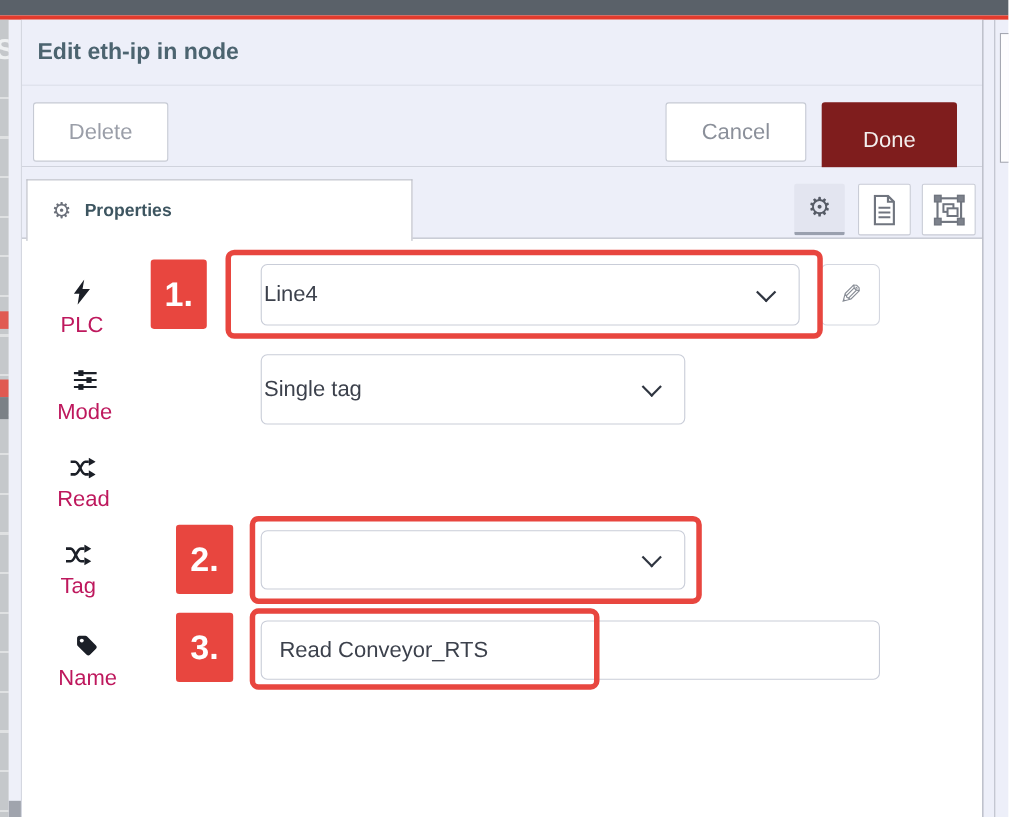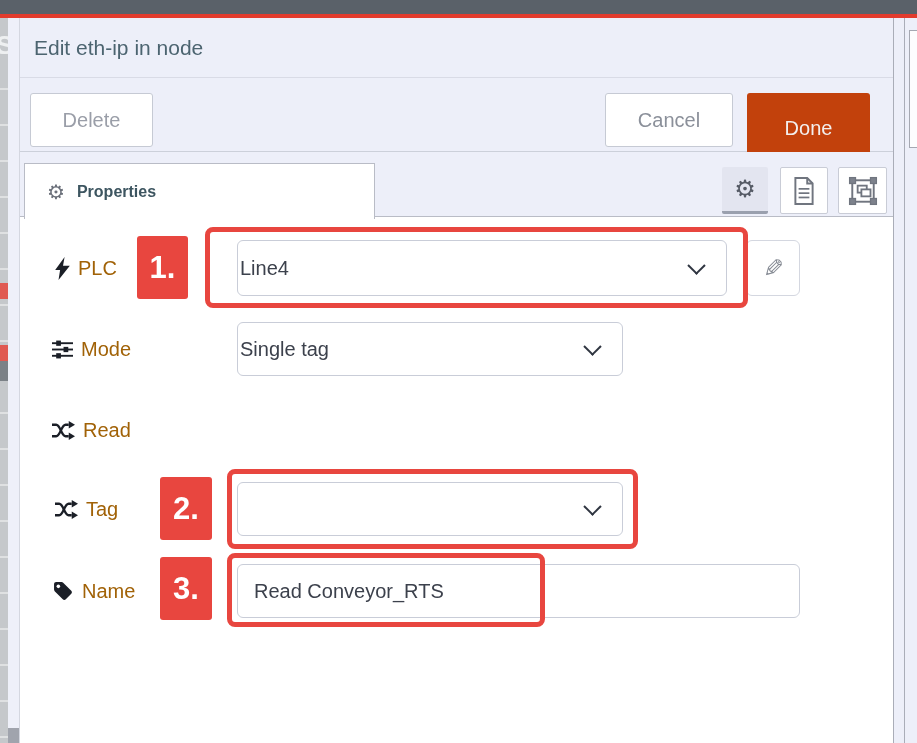--- a/index.html
+++ b/index.html
@@ -20,58 +20,58 @@
   .bg-red2 { position:absolute; left:0; top:327px; width:8px; height:16px; background:#e05a52; }
   .bg-dark { position:absolute; left:0; top:343px; width:8px; height:20px; background:#7b8187; }
   .bg-scroll { position:absolute; left:8px; top:18px; width:11px; height:725px; background:#eef0f9;
     border-right:1px solid #d4d7e0; }
   .bg-thumb { position:absolute; left:0; bottom:0; width:11px; height:15px; background:#a0a4ad; }
 
   
   .dialog { position:absolute; left:20px; top:18px; width:873px; height:725px; background:#fff; }
   .dlg-header { position:absolute; left:20px; top:18px; width:873px; height:60px; background:#edeff9;
     border-bottom:1px solid #d9dbe6; box-sizing:border-box; }
-  .dlg-title { position:absolute; left:14px; top:0; line-height:59px; font-size:21px; font-weight:normal; color:#4c6470; }
+  .dlg-title { position:absolute; left:14px; top:0; line-height:59px; font-size:21px; font-weight:bold; color:#4c6470; }
   .btn-row { position:absolute; left:20px; top:78px; width:873px; height:74px; background:#edeff9;
     border-bottom:1px solid #ccd0da; box-sizing:border-box; }
   .btn { position:absolute; display:flex; align-items:center; justify-content:center;
     font-family:"Liberation Sans", sans-serif; font-size:20px; border-radius:3px; box-sizing:border-box; cursor:pointer; }
   .btn-delete { left:30px; top:93px; width:123px; height:54px; background:#ffffff; border:1px solid #c6cad4; color:#9a9ea8; }
   .btn-cancel { left:605px; top:93px; width:128px; height:54px; background:#ffffff; border:1px solid #c6cad4; color:#8b909a; }
-  .btn-done { left:747px; top:93px; width:123px; height:70px; background:#c2410c; border:none; color:#f3efee; }
+  .btn-done { left:747px; top:93px; width:123px; height:70px; background:#7f1d1d; border:none; color:#f3efee; }
 
   
   .tabbar { position:absolute; left:20px; top:152px; width:873px; height:65px; background:#edeff9;
     border-bottom:1px solid #b9bcc6; box-sizing:border-box; }
   .tab-active { position:absolute; left:24px; top:163px; width:351px; height:56px; background:#fff;
     border:1px solid #b9bcc6; border-bottom:none; box-sizing:border-box; z-index:3;
     display:flex; align-items:center; gap:12px; padding-left:22px; cursor:pointer; }
   .tab-gear { font-size:20px; color:#6b707a; line-height:1; }
   .tab-label { font-size:16px; font-weight:bold; color:#3d5560; }
   .iconbtn { position:absolute; display:flex; align-items:center; justify-content:center;
     box-sizing:border-box; border-radius:2px; cursor:pointer; }
   .iconbtn-gear { left:722px; top:167px; width:46px; height:47px; background:#e3e5f0; border-bottom:3px solid #9aa0ae; }
   .iconbtn-gear .g2 { font-size:24px; color:#565b66; line-height:1; }
   .iconbtn-doc { left:780px; top:167px; width:48px; height:47px; background:#fff; border:1px solid #c9ccd6; }
   .iconbtn-grp { left:838px; top:167px; width:49px; height:47px; background:#fff; border:1px solid #c9ccd6; }
 
   
   .field-label { position:absolute; height:28px; display:flex; align-items:center; gap:8px;
-    font-size:20px; color:#a16207; }
+    font-size:20px; color:#be185d;flex-direction:column; }
   .lbl-plc { left:55px; top:254px; }
   .lbl-mode { left:52px; top:335px; }
   .lbl-scope { left:52px; top:416px; }
   .lbl-tag { left:55px; top:495px; }
   .lbl-name { left:53px; top:577px; }
 
   .select, .textinput { position:absolute; background:#fff; border:1px solid #c9cdd8; border-radius:6px;
     box-sizing:border-box; font-size:20px; color:#3c414c; }
   .select { display:flex; align-items:center; padding:0 44px 0 2px; cursor:pointer; }
   .sel-plc { left:237px; top:240px; width:490px; height:56px; }
-  .sel-mode { left:237px; top:322px; width:386px; height:54px; }
+  .sel-mode { left:237px; top:322px; width:386px; height:64px; }
   .sel-scope { left:237px; top:403px; width:386px; height:54px; }
   .sel-tag { left:237px; top:482px; width:386px; height:54px; }
   .textinput { left:237px; top:564px; width:563px; height:54px; padding:16px 16px;
     font-family:"Liberation Sans", sans-serif; outline:none; }
   .chev { position:absolute; right:23px; top:50%; width:11px; height:11px;
     border-right:2.5px solid #2f3540; border-bottom:2.5px solid #2f3540;
     transform:translateY(-68%) rotate(45deg); }
   .pencil-btn { position:absolute; left:746px; top:240px; width:54px; height:56px; background:#fff;
     border:1px solid #d4d7e0; border-radius:6px; box-sizing:border-box;
     display:flex; align-items:center; justify-content:center; cursor:pointer; }

